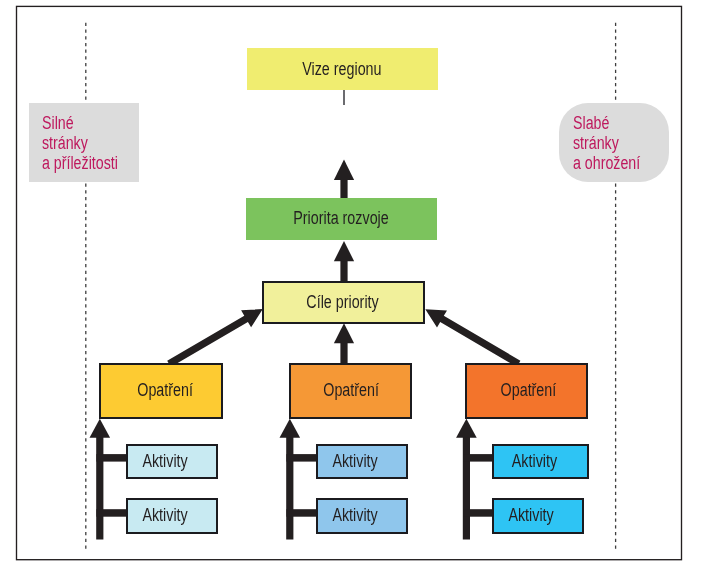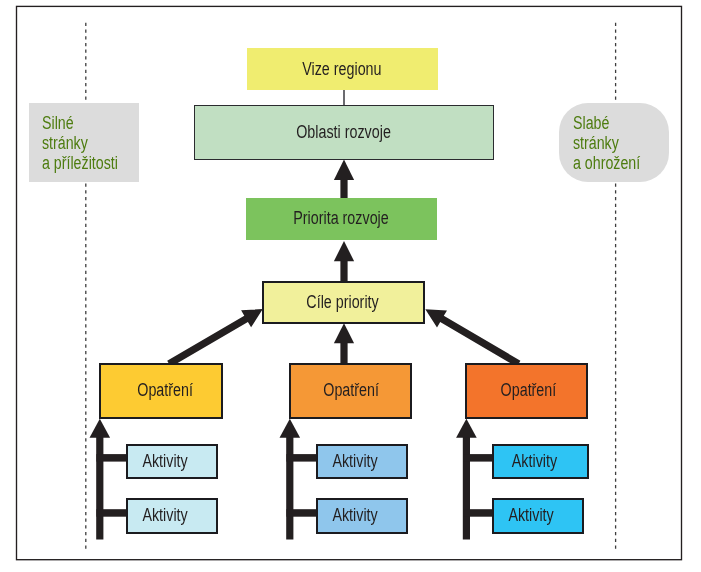--- a/index.html
+++ b/index.html
@@ -13,21 +13,21 @@
        color:#231f20;white-space:nowrap;font-size:18px;}
   .box > span{display:inline-block;
               transform:translateX(var(--dx,-1px)) scaleX(0.795);
               transform-origin:center center;}
   .box.leftish{justify-content:flex-start;text-align:right;}
   .box.leftish > span{transform-origin:left center;
                       transform:translateX(14.4px) scaleX(0.795);}
   .bdr{border:2.2px solid #1b1b1f;}
   .bdr-thin{border:1.4px solid #2b2b2f;}
   .sidebox{position:absolute;box-sizing:border-box;background:#dcdcdc;
-           color:#4d7c0f;font-size:18px;}
+           color:#be185d;font-size:18px;}
   .sidebox span{display:block;transform:scaleX(0.79);
                 transform-origin:left center;white-space:nowrap;}
   svg.arrows{position:absolute;left:0;top:0;width:701px;height:572px;
              pointer-events:none;}
 </style>
 </head>
 <body>
 
 <div id="stage">
 
@@ -99,23 +99,20 @@
   <div class="sidebox" style="left: 559px; top: 103px; width: 110px; height: 79px; padding: 9.6px 0px 0px 14.2px; line-height: 20px; background: rgb(220, 220, 220); border-radius: 29px;">
     <span>Slabé</span>
     <span>stránky</span>
     <span>a ohrožení</span>
   </div>
 
   <div class="box" style="left: 247px; top: 22px; width: 191px; height: 42px; background: rgb(240, 237, 112); margin-top: 26px;">
     <span>Vize regionu</span>
   </div>
 
-  <div class="box bdr-thin" style="left: 194px; top: 104.9px; width: 300.2px; height: 55px; background: rgb(193, 223, 194);">
-    <span>Oblasti rozvoje</span>
-  </div>
 
   <div class="box bdr" style="left: 262px; top: 280.9px; width: 163px; height: 43px; background: rgb(241, 240, 155);">
     <span>Cíle priority</span>
   </div>
 
   <div class="box" style="left: 246px; top: 198.4px; width: 191.4px; height: 41.2px; background: rgb(124, 195, 93);">
     <span>Priorita rozvoje</span>
   </div>
 
   <div class="box bdr" style="left: 99.4px; top: 362.6px; width: 123.5px; height: 56.3px; background: rgb(253, 203, 50);">

